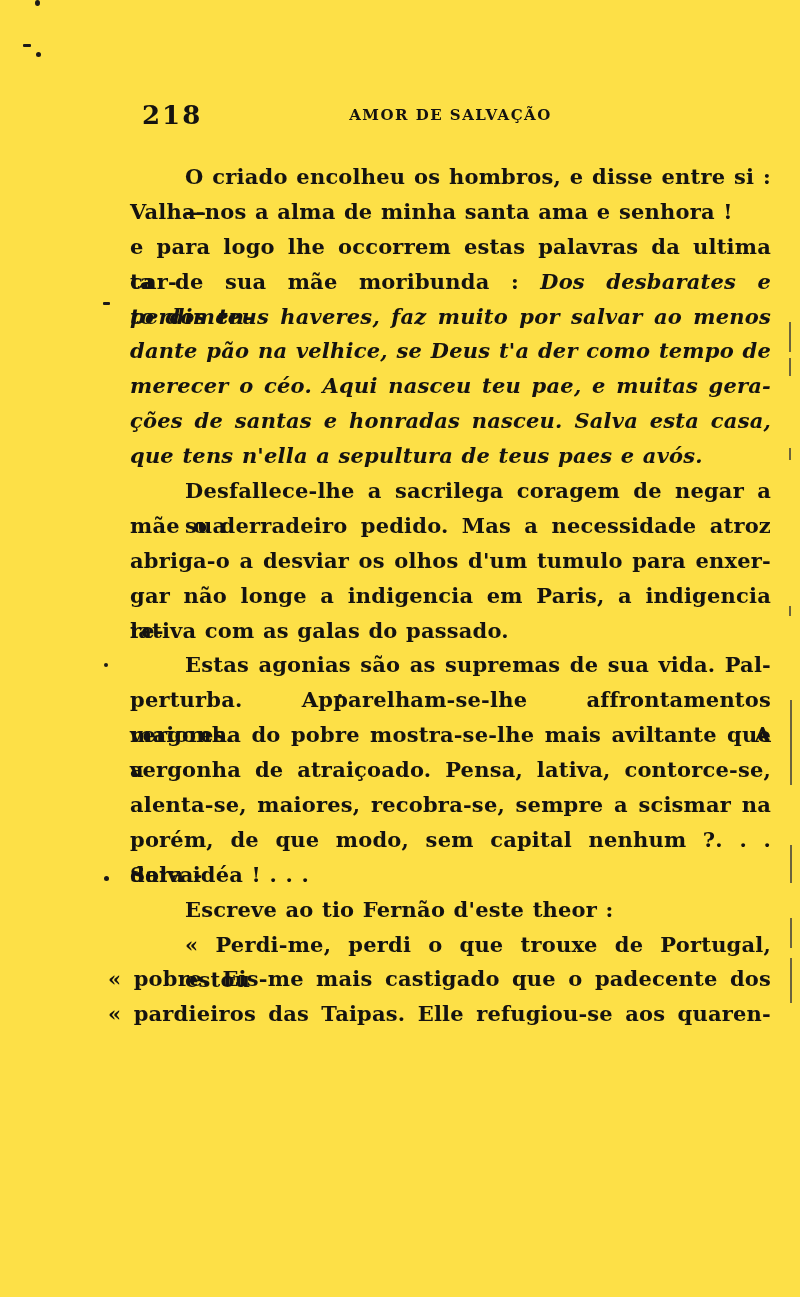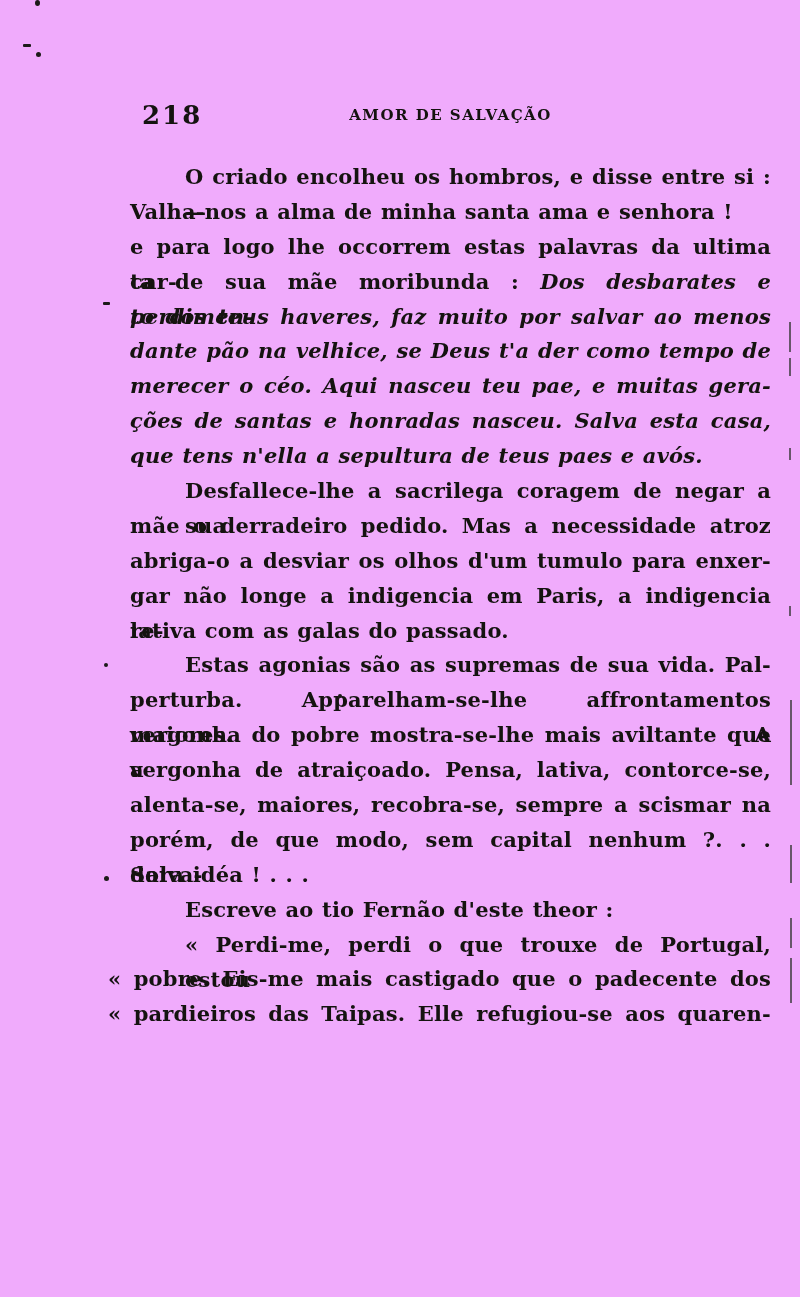--- a/index.html
+++ b/index.html
@@ -1,19 +1,19 @@
 <!DOCTYPE html>
 <html><head>
 <meta charset="utf-8">
 <style>
   html,body{margin:0;padding:0;}
   .page{
     position:relative;
     width:800px;height:1297px;
-    background:#f0abfc;
+    background:#fde047;
     overflow:hidden;
     font-family:"DejaVu Serif","Liberation Serif",serif;
     color:#151310;
   }
   .header{
     position:absolute;left:130px;top:100px;width:641px;height:32px;
   }
   .page-number{
     position:absolute;left:12px;top:0;
     font-size:26px;font-weight:700;letter-spacing:2px;

